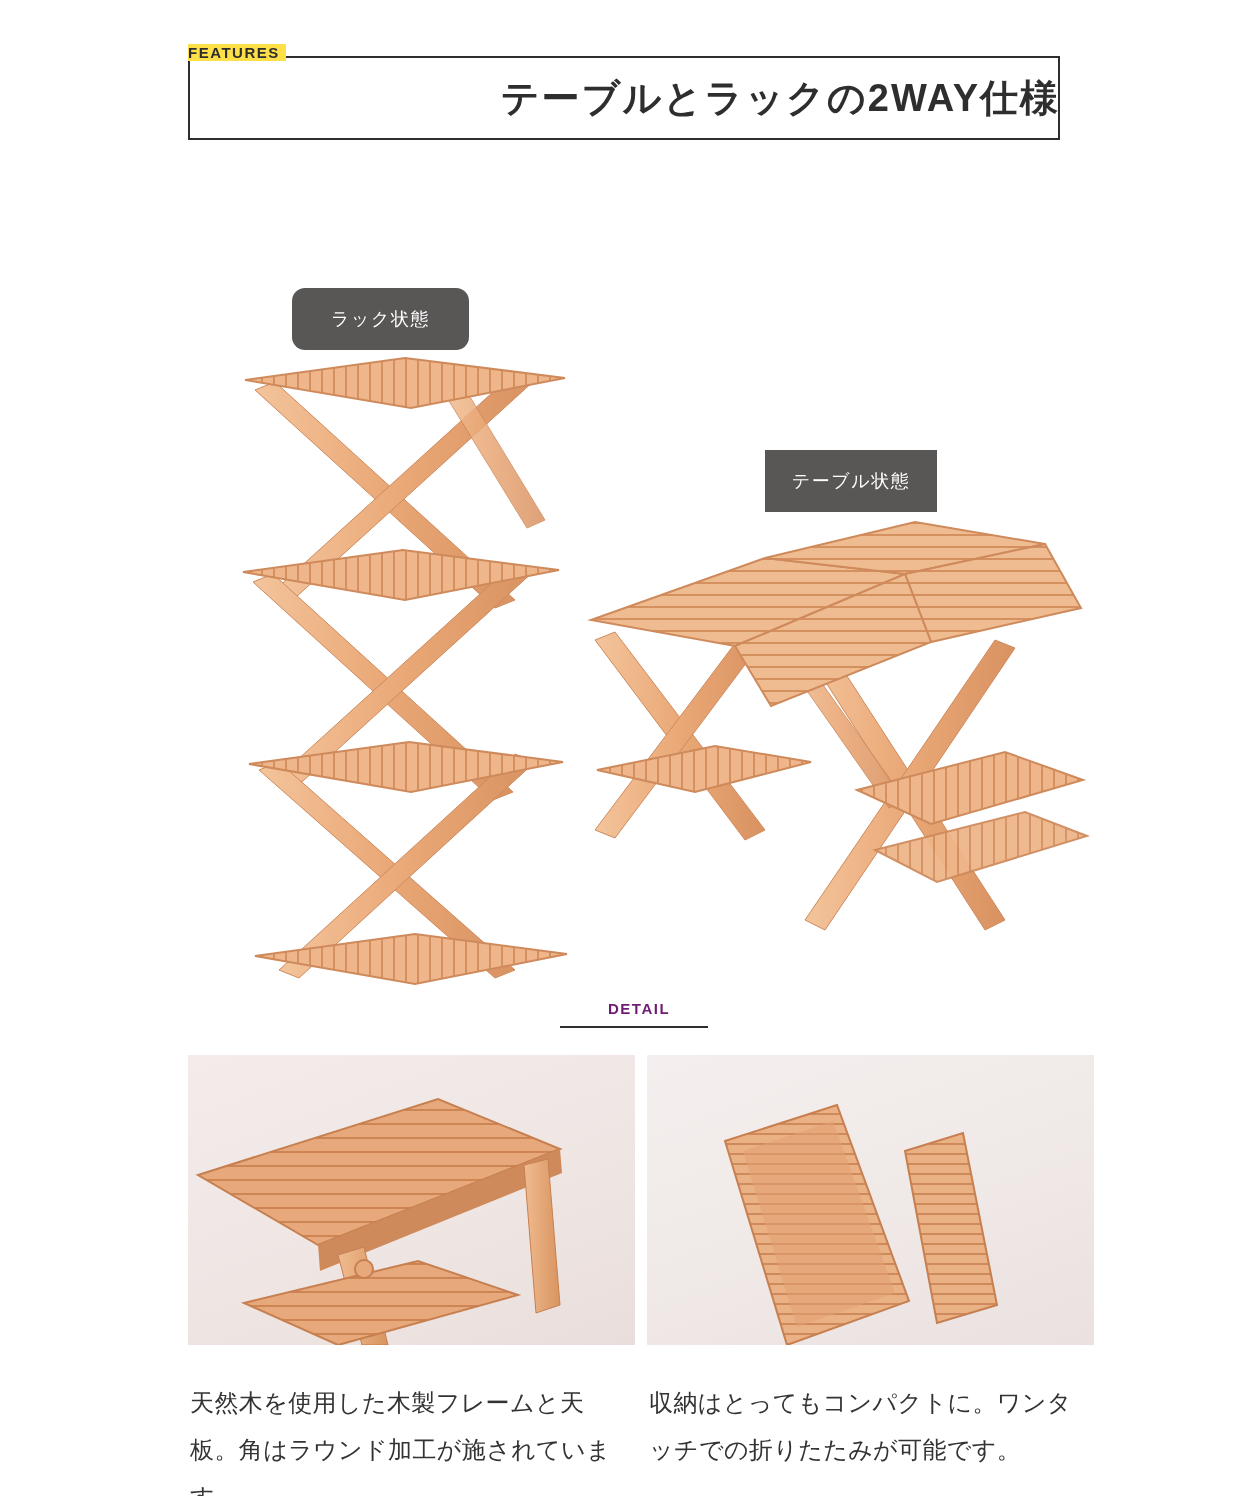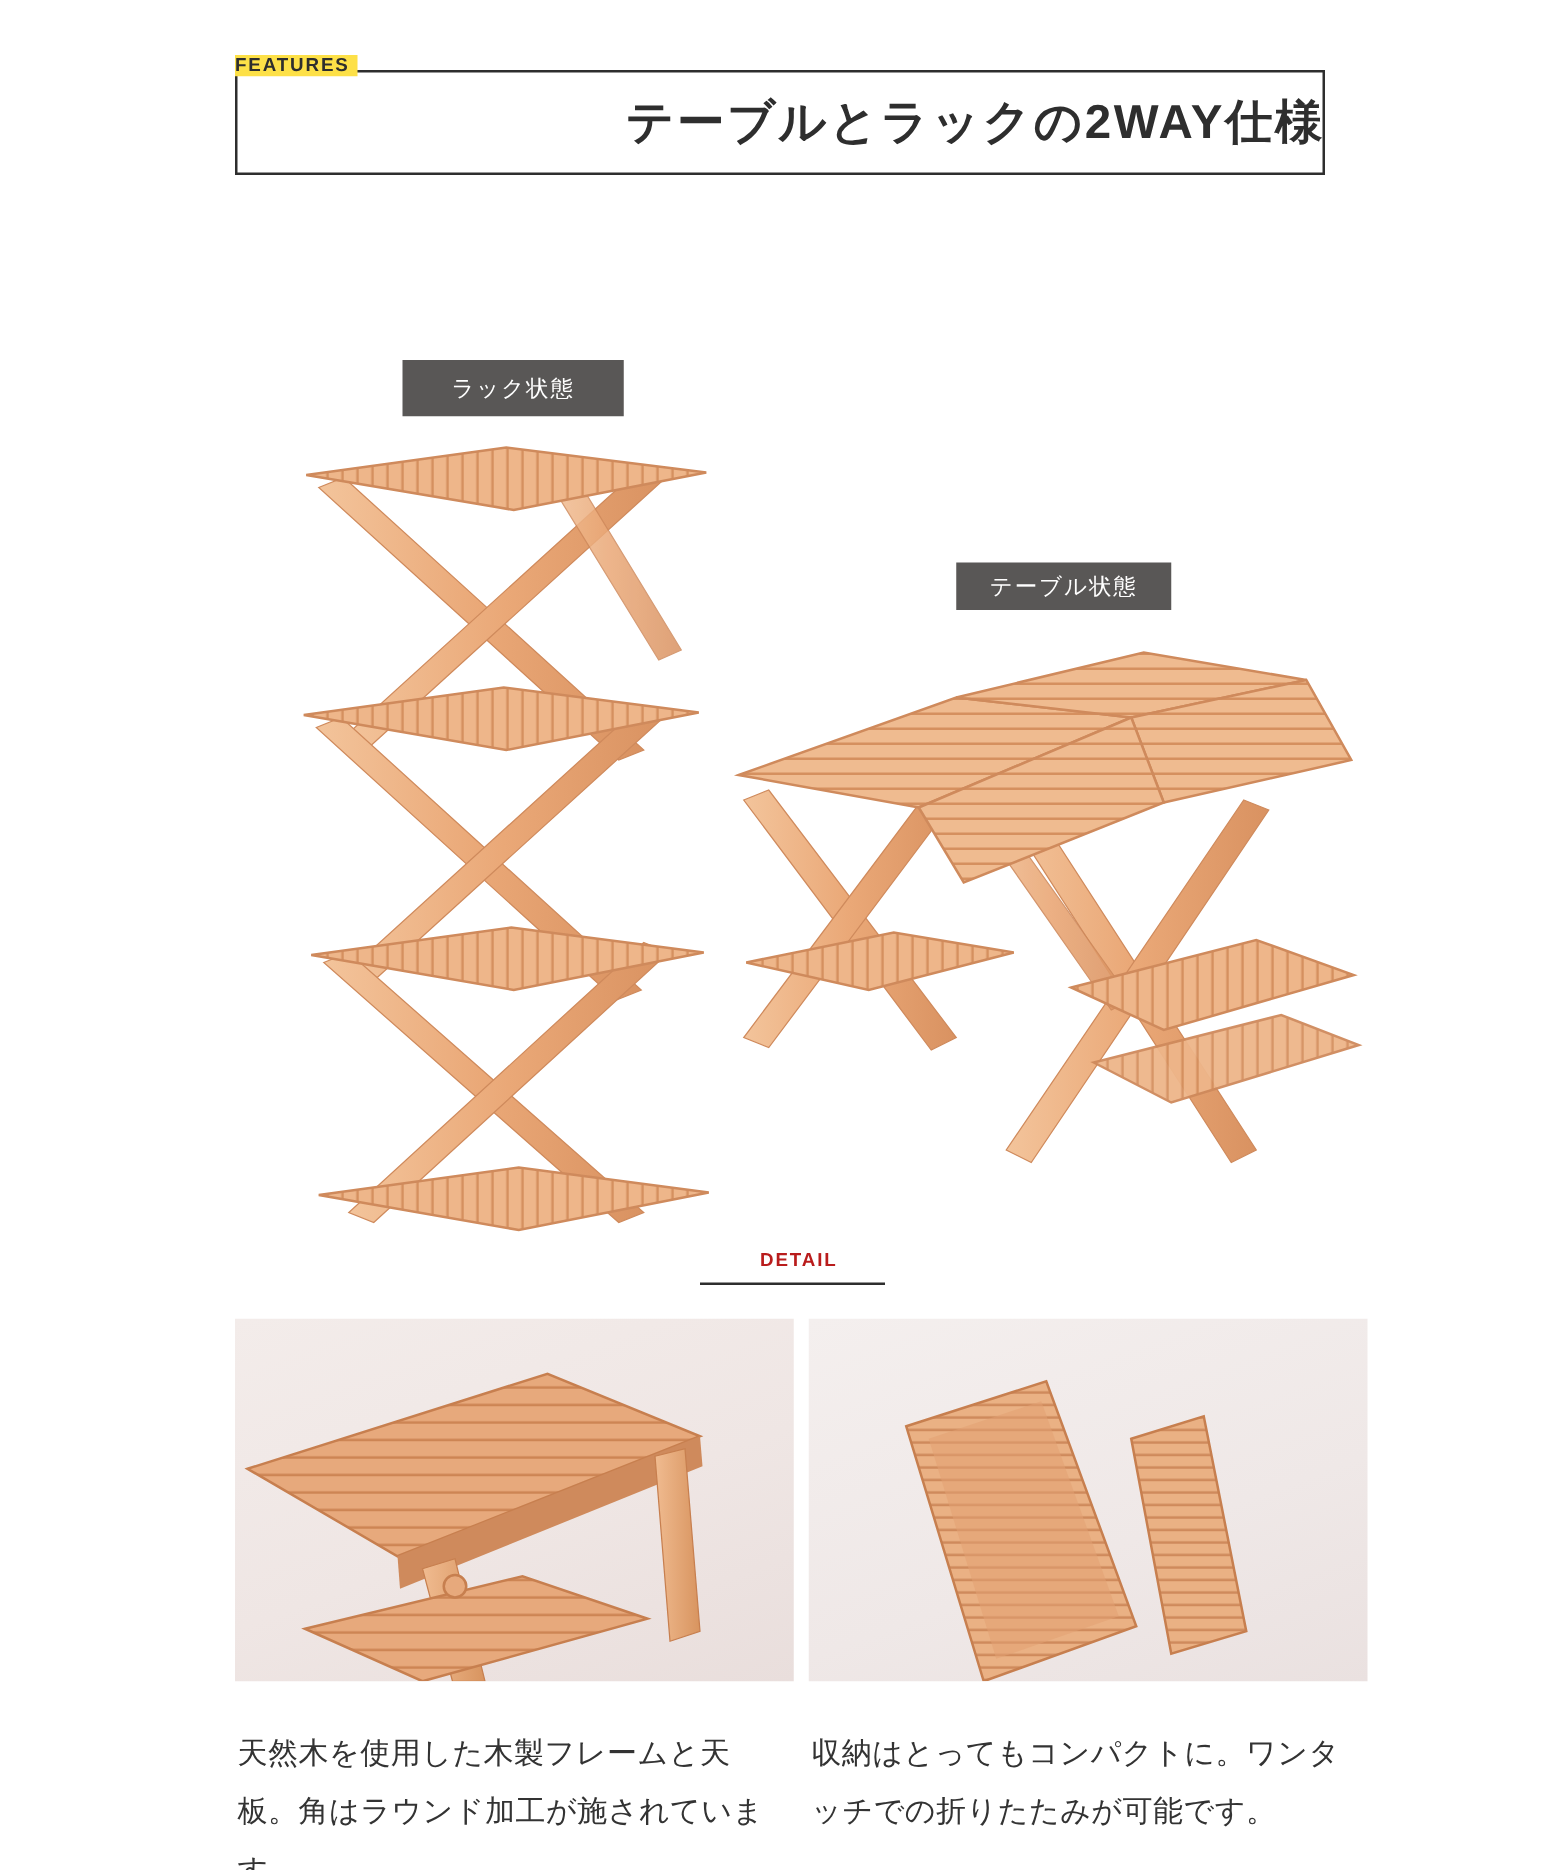--- a/index.html
+++ b/index.html
@@ -68,33 +68,33 @@
   .badge{
     position:absolute;
     background:#595756;
     color:#ffffff;
     font-size:18px;
     letter-spacing:1.5px;
     display:flex;
     align-items:center;
     justify-content:center;
   }
-  #badge-rack{left:322px;top:288px;width:177px;height:45px;}
-  #badge-table{left:765px;top:450px;width:172px;height:38px;}
+  #badge-rack{left:292px;top:288px;width:177px;height:62px;border-radius:13px;}
+  #badge-table{left:765px;top:450px;width:172px;height:62px;}
 
   
   .photo{position:absolute;overflow:hidden;}
   #photo-rack{left:215px;top:350px;width:370px;height:660px;}
   #photo-table{left:575px;top:500px;width:520px;height:510px;}
 
   
   .detail-wrap{position:absolute;left:560px;top:1000px;width:150px;height:34px;}
   .detail-label{
     position:absolute;left:600px;top:1000px;
-    font-size:15px;font-weight:bold;letter-spacing:1.5px;color:#b91c1c;
+    font-size:15px;font-weight:bold;letter-spacing:1.5px;color:#701a75;
     background:#ffffff;padding:0 8px;z-index:3;
   }
   .detail-rule{
     position:absolute;left:560px;top:1026px;width:148px;height:2px;background:#2e2e2e;z-index:2;
   }
 
   
   #photo-detail-left{
     position:absolute;left:188px;top:1055px;width:447px;height:290px;
     background:linear-gradient(160deg,#f3ecea 0%,#efe6e4 55%,#e9dedc 100%);

